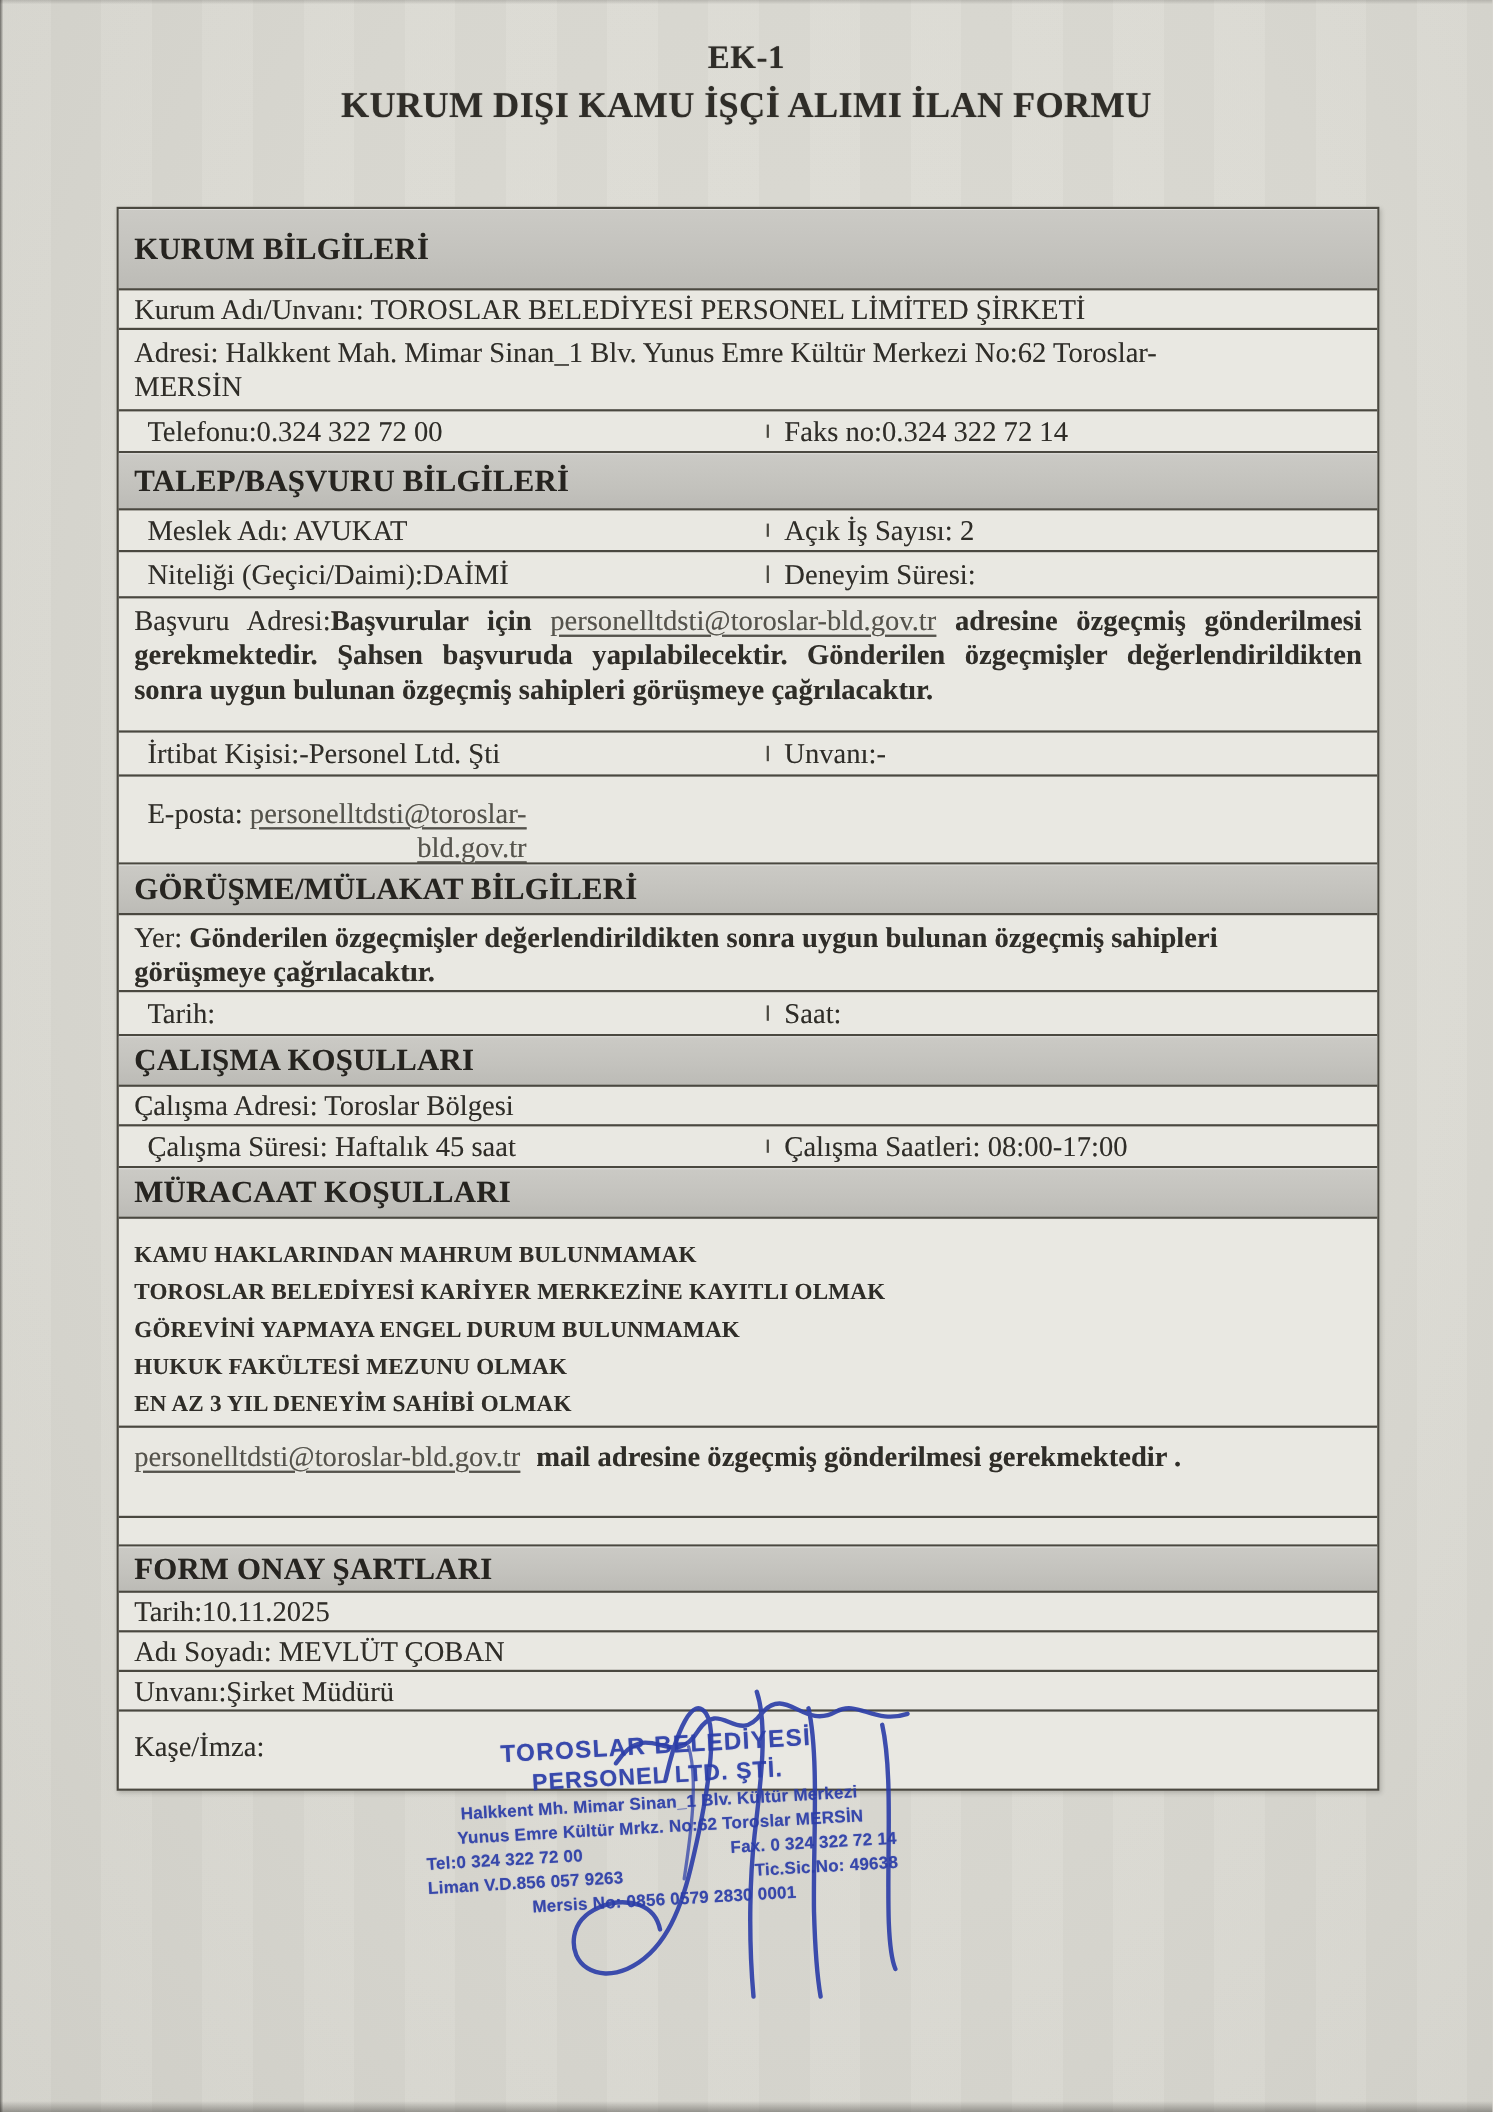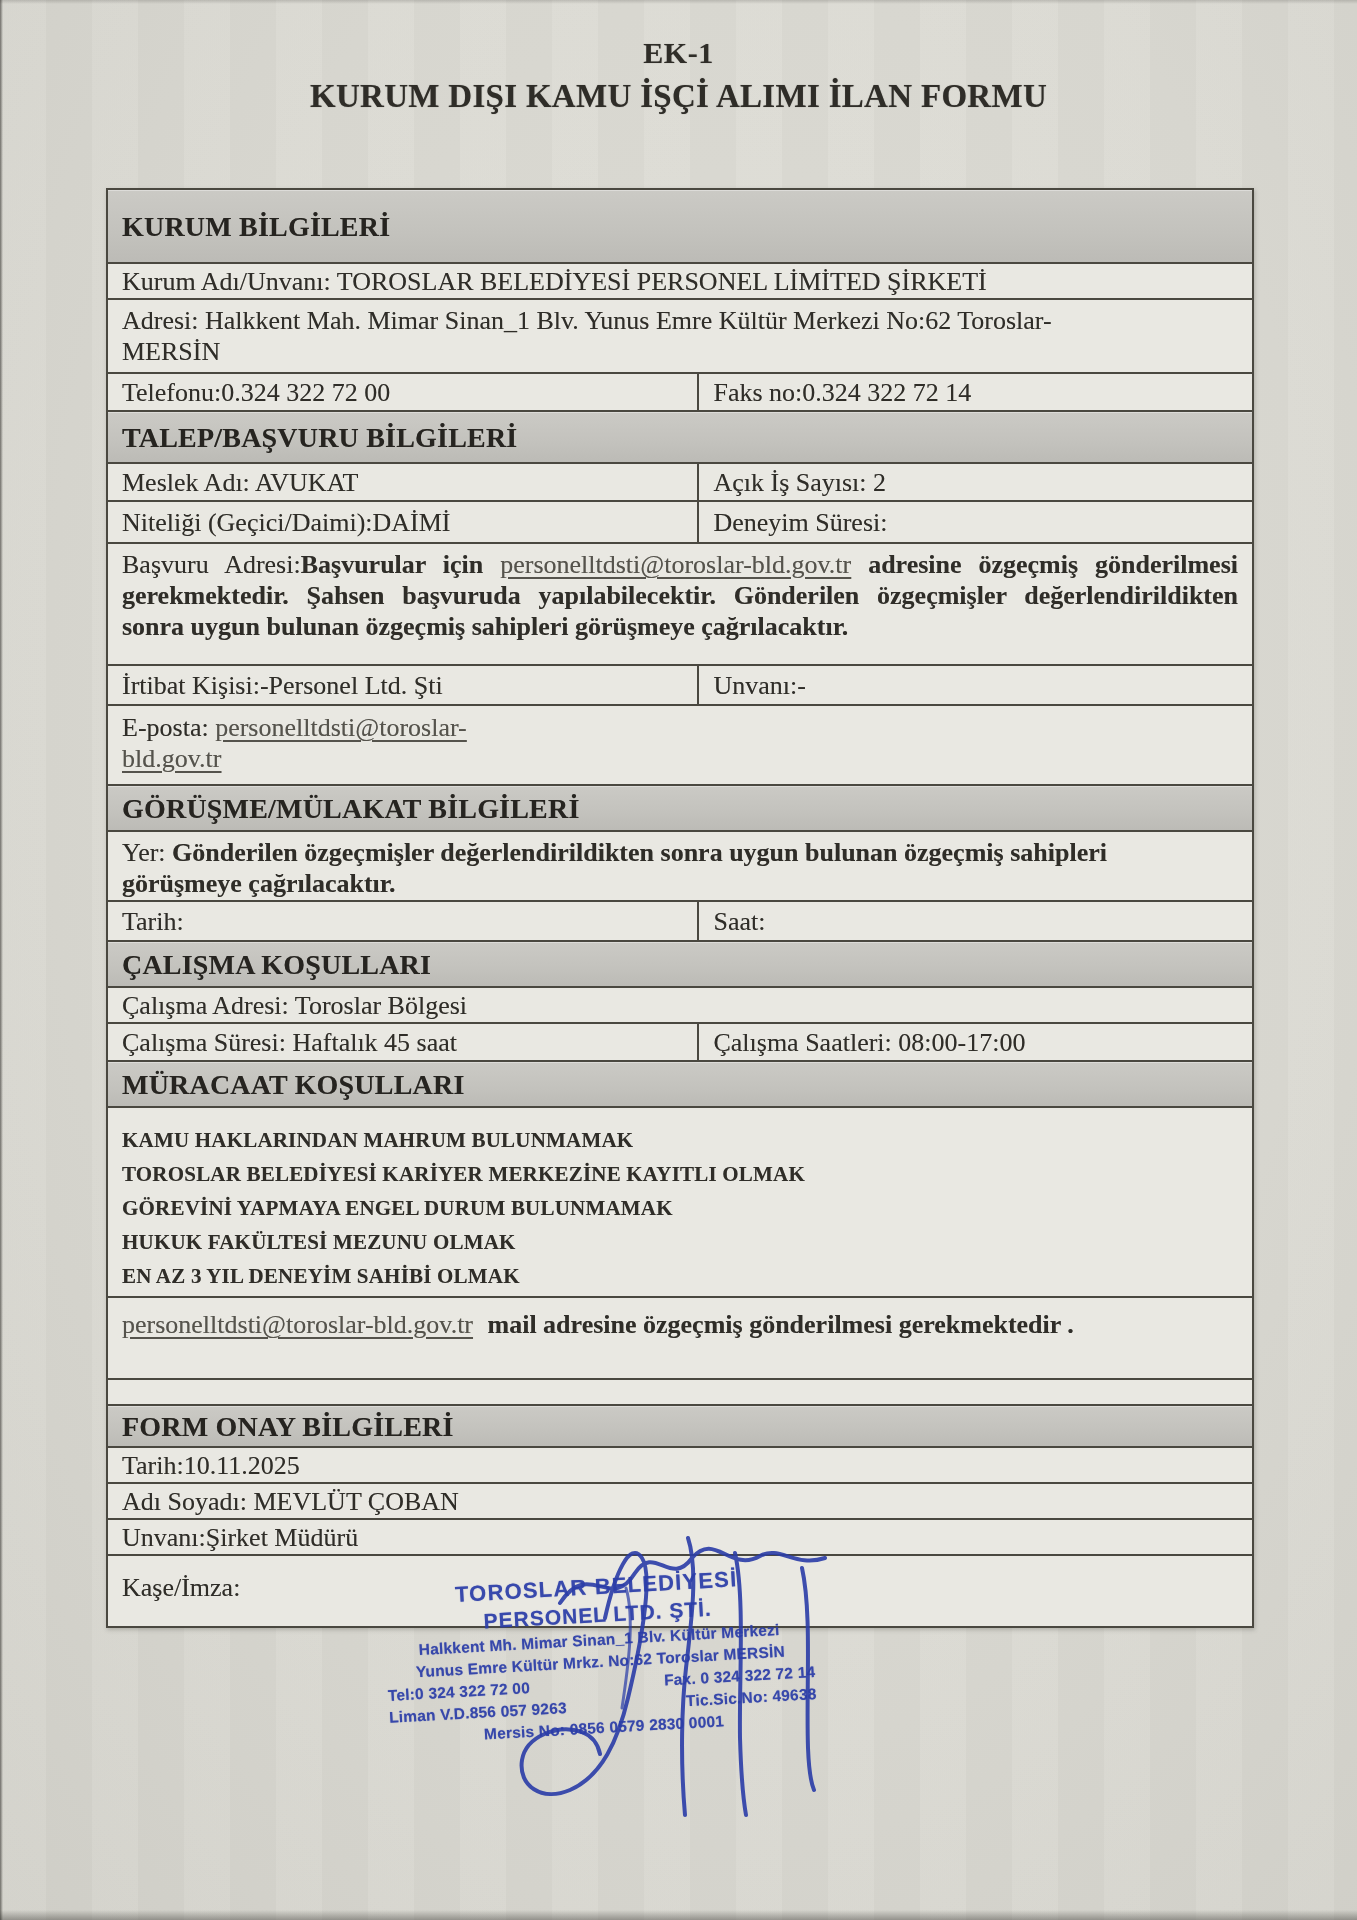--- a/index.html
+++ b/index.html
@@ -47,21 +47,21 @@
     text-shadow:0 0 .6px rgba(47,45,40,.35);
   }
   .row:last-child{border-bottom:none;}
   .row.header{
     background:linear-gradient(180deg,#cbcac5 0%,#c3c2bd 60%,#bcbbb6 100%);
     font-weight:bold;font-size:28px;color:#262420;
     letter-spacing:.2px;
     box-shadow:inset 0 1px 0 rgba(255,255,255,.35);
   }
   .row.multiline{align-items:flex-start;padding-top:5px;}
-  .two-col{padding:0;}
+  .two-col{padding:12px;text-align:right;}
   .two-col .cell-l{flex:0 0 51.7%;box-sizing:border-box;height:100%;
     border-right:2px solid #4a4840;display:flex;align-items:center;padding:0 14px;}
   .two-col .cell-r{flex:1;box-sizing:border-box;height:100%;
     display:flex;align-items:center;padding:0 14px;}
   .two-col .cell-r.multiline,.two-col .cell-l.multiline{align-items:flex-start;padding-top:6px;}
   .justify{display:block;text-align:justify;}
   b{font-weight:bold;}
   .email{color:#55534c;text-decoration:underline;text-underline-offset:4px;
     text-decoration-thickness:1.5px;}
   .sp-l{margin-left:8px;}
@@ -189,21 +189,21 @@
       </span>
     </div>
 
     <div class="row multiline" style="height:82px">
       <span class="note-block"><span class="email">personelltdsti@toroslar-bld.gov.tr</span> <b class="sp-l">mail adresine özgeçmiş gönderilmesi gerekmektedir .</b></span>
     </div>
 
     <div class="row" style="height:26px"></div>
 
     <div class="row header" style="height:42px">
-      <span>FORM ONAY BİLGİLERİ</span>
+      <span>FORM ONAY ŞARTLARI</span>
     </div>
 
     <div class="row" style="height:36px">
       <span>Tarih:10.11.2025</span>
     </div>
 
     <div class="row" style="height:36px">
       <span>Adı Soyadı: MEVLÜT ÇOBAN</span>
     </div>
 

